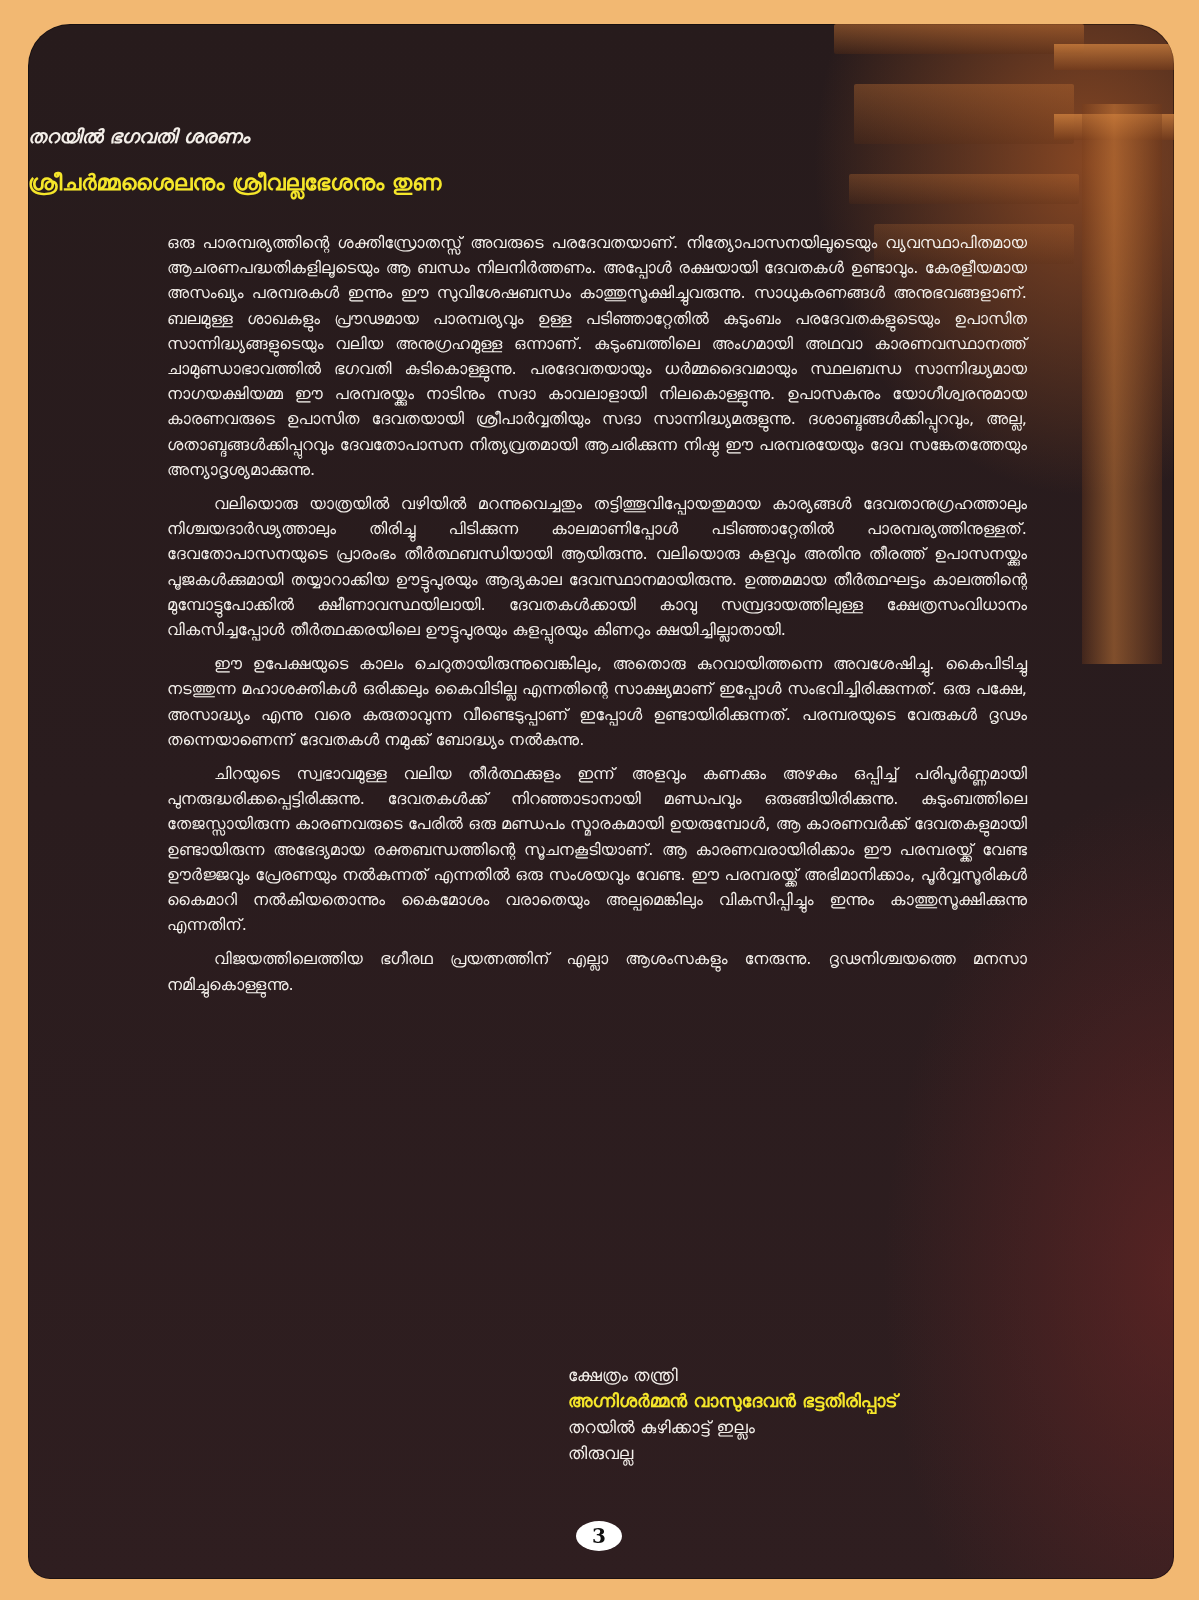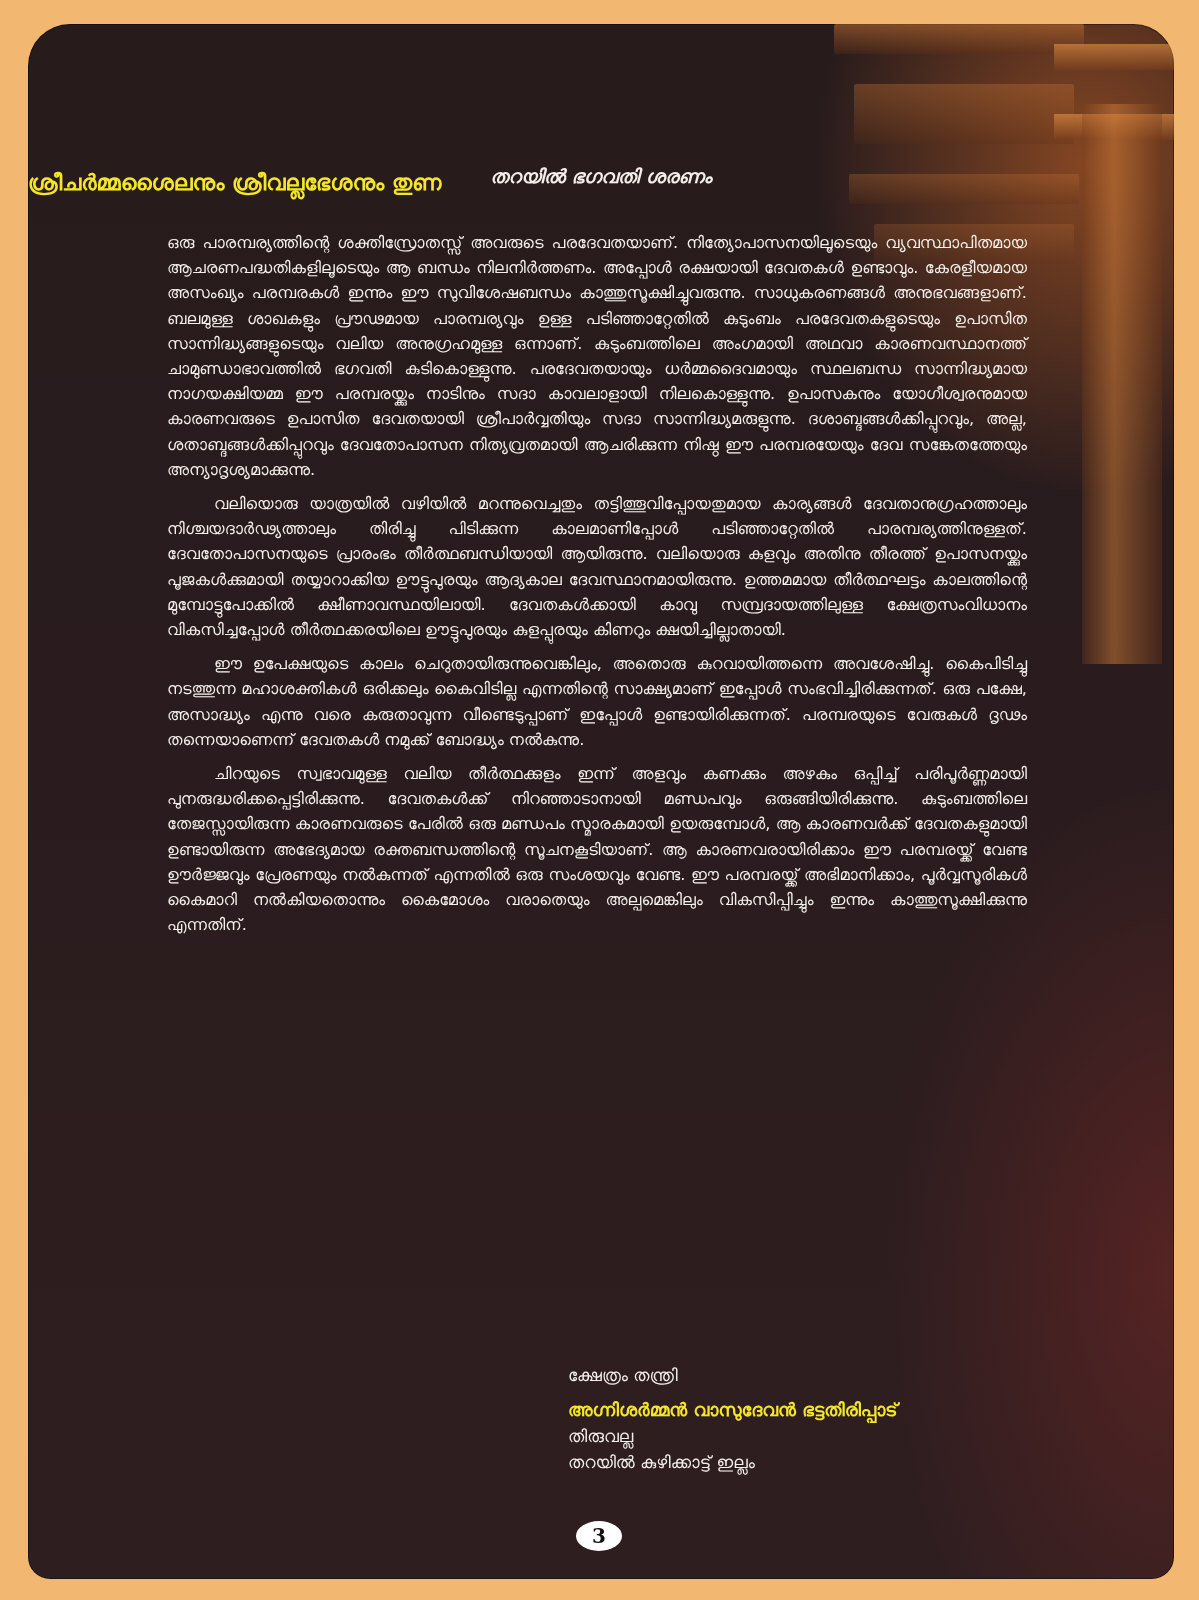--- a/index.html
+++ b/index.html
@@ -23,42 +23,41 @@
   
   .pillar-art { position: absolute; right: 0; top: 0; width: 340px; height: 640px; pointer-events: none; }
   .pillar-art .beam { position: absolute; background: linear-gradient(180deg, rgba(190,110,50,0.55), rgba(90,45,20,0.35)); border-radius: 2px; }
   .pillar-art .col { position: absolute; right: 12px; top: 80px; width: 80px; height: 560px;
     background: linear-gradient(90deg, rgba(120,60,25,0.3), rgba(200,120,55,0.55) 40%, rgba(110,55,25,0.35)); }
   .pillar-art .cap { position: absolute; right: 0; width: 120px; height: 26px;
     background: linear-gradient(180deg, rgba(215,135,65,0.7), rgba(120,60,25,0.5)); }
 
   .content { position: absolute; left: 0; top: 0; width: 100%; height: 100%; }
   .invocation {
-    position: absolute; left: 0; width: 100%; text-align: center;
+    position: absolute; left: 0; width: 100%; text-align: left;
     top: 101px; color: #f4efe9; font-size: 19px; font-style: italic; font-weight: bold;
     font-family: "DejaVu Sans", sans-serif;
-    margin-top: 40px;
   }
   .heading {
     position: absolute; left: 0; width: 100%; 
     top: 146px; color: #f5e62a; font-size: 22px; font-weight: bold;
     font-family: "DejaVu Sans", sans-serif;
   }
   .body-text {
     position: absolute; left: 139px; top: 206px; width: 872px;
     color: #f3efea; font-size: 16.2px; line-height: 25.2px;
     text-align: justify; font-family: "DejaVu Sans", sans-serif;
   }
   .body-text p { margin: 0 12px 9px 0; }
   .body-text p.indent { text-indent: 47px; }
   .signature {
     position: absolute; left: 540px; width: 480px; top: 1338px; text-align: left;
     color: #f3efea; font-size: 17px; line-height: 26px;
   }
-  .signature .name { color: #f5e62a; font-weight: bold; font-size: 18px; margin-top: 9px; }
+  .signature .name { color: #f5e62a; font-weight: bold; font-size: 18px; margin-top: 0; }
   .page-number {
     position: absolute; left: 548px; top: 1497px; width: 46px; height: 30px;
     border-radius: 50%; background: #ffffff; color: #111;
     font-family: "DejaVu Serif", serif; font-weight: bold; font-size: 20px;
     text-align: center; line-height: 30px;
   }
 </style>
 </head>
 <body>
 
@@ -75,24 +74,25 @@
 
   <div class="content">
     <div class="invocation">തറയിൽ ഭഗവതി ശരണം</div>
     <div class="heading">ശ്രീചർമ്മശൈലനും ശ്രീവല്ലഭേശനും തുണ</div>
 
     <div class="body-text">
       <p>ഒരു പാരമ്പര്യത്തിന്റെ ശക്തിസ്രോതസ്സ് അവരുടെ പരദേവതയാണ്. നിത്യോപാസനയിലൂടെയും വ്യവസ്ഥാപിതമായ ആചരണപദ്ധതികളിലൂടെയും ആ ബന്ധം നിലനിർത്തണം. അപ്പോൾ രക്ഷയായി ദേവതകൾ ഉണ്ടാവും. കേരളീയമായ അസംഖ്യം പരമ്പരകൾ ഇന്നും ഈ സുവിശേഷബന്ധം കാത്തുസൂക്ഷിച്ചുവരുന്നു. സാധുകരണങ്ങൾ അനുഭവങ്ങളാണ്. ബലമുള്ള ശാഖകളും പ്രൗഢമായ പാരമ്പര്യവും ഉള്ള പടിഞ്ഞാറ്റേതിൽ കുടുംബം പരദേവതകളുടെയും ഉപാസിത സാന്നിദ്ധ്യങ്ങളുടെയും വലിയ അനുഗ്രഹമുള്ള ഒന്നാണ്. കുടുംബത്തിലെ അംഗമായി അഥവാ കാരണവസ്ഥാനത്ത് ചാമുണ്ഡാഭാവത്തിൽ ഭഗവതി കുടികൊള്ളുന്നു. പരദേവതയായും ധർമ്മദൈവമായും സ്ഥലബന്ധ സാന്നിദ്ധ്യമായ നാഗയക്ഷിയമ്മ ഈ പരമ്പരയ്ക്കും നാടിനും സദാ കാവലാളായി നിലകൊള്ളുന്നു. ഉപാസകനും യോഗീശ്വരനുമായ കാരണവരുടെ ഉപാസിത ദേവതയായി ശ്രീപാർവ്വതിയും സദാ സാന്നിദ്ധ്യമരുളുന്നു. ദശാബ്ദങ്ങൾക്കിപ്പുറവും, അല്ല, ശതാബ്ദങ്ങൾക്കിപ്പുറവും ദേവതോപാസന നിത്യവ്രതമായി ആചരിക്കുന്ന നിഷ്ഠ ഈ പരമ്പരയേയും ദേവ സങ്കേതത്തേയും അന്യാദൃശ്യമാക്കുന്നു.</p>
       <p class="indent">വലിയൊരു യാത്രയിൽ വഴിയിൽ മറന്നുവെച്ചതും തട്ടിത്തൂവിപ്പോയതുമായ കാര്യങ്ങൾ ദേവതാനുഗ്രഹത്താലും നിശ്ചയദാർഢ്യത്താലും തിരിച്ചു പിടിക്കുന്ന കാലമാണിപ്പോൾ പടിഞ്ഞാറ്റേതിൽ പാരമ്പര്യത്തിനുള്ളത്. ദേവതോപാസനയുടെ പ്രാരംഭം തീർത്ഥബന്ധിയായി ആയിരുന്നു. വലിയൊരു കുളവും അതിനു തീരത്ത് ഉപാസനയ്ക്കും പൂജകൾക്കുമായി തയ്യാറാക്കിയ ഊട്ടുപുരയും ആദ്യകാല ദേവസ്ഥാനമായിരുന്നു. ഉത്തമമായ തീർത്ഥഘട്ടം കാലത്തിന്റെ മുമ്പോട്ടുപോക്കിൽ ക്ഷീണാവസ്ഥയിലായി. ദേവതകൾക്കായി കാവു സമ്പ്രദായത്തിലുള്ള ക്ഷേത്രസംവിധാനം വികസിച്ചപ്പോൾ തീർത്ഥക്കരയിലെ ഊട്ടുപുരയും കുളപ്പുരയും കിണറും ക്ഷയിച്ചില്ലാതായി.</p>
       <p class="indent">ഈ ഉപേക്ഷയുടെ കാലം ചെറുതായിരുന്നുവെങ്കിലും, അതൊരു കുറവായിത്തന്നെ അവശേഷിച്ചു. കൈപിടിച്ചു നടത്തുന്ന മഹാശക്തികൾ ഒരിക്കലും കൈവിടില്ല എന്നതിന്റെ സാക്ഷ്യമാണ് ഇപ്പോൾ സംഭവിച്ചിരിക്കുന്നത്. ഒരു പക്ഷേ, അസാദ്ധ്യം എന്നു വരെ കരുതാവുന്ന വീണ്ടെടുപ്പാണ് ഇപ്പോൾ ഉണ്ടായിരിക്കുന്നത്. പരമ്പരയുടെ വേരുകൾ ദൃഢം തന്നെയാണെന്ന് ദേവതകൾ നമുക്ക് ബോദ്ധ്യം നൽകുന്നു.</p>
       <p class="indent">ചിറയുടെ സ്വഭാവമുള്ള വലിയ തീർത്ഥക്കുളം ഇന്ന് അളവും കണക്കും അഴകും ഒപ്പിച്ച് പരിപൂർണ്ണമായി പുനരുദ്ധരിക്കപ്പെട്ടിരിക്കുന്നു. ദേവതകൾക്ക് നിറഞ്ഞാടാനായി മണ്ഡപവും ഒരുങ്ങിയിരിക്കുന്നു. കുടുംബത്തിലെ തേജസ്സായിരുന്ന കാരണവരുടെ പേരിൽ ഒരു മണ്ഡപം സ്മാരകമായി ഉയരുമ്പോൾ, ആ കാരണവർക്ക് ദേവതകളുമായി ഉണ്ടായിരുന്ന അഭേദ്യമായ രക്തബന്ധത്തിന്റെ സൂചനകൂടിയാണ്. ആ കാരണവരായിരിക്കാം ഈ പരമ്പരയ്ക്ക് വേണ്ട ഊർജ്ജവും പ്രേരണയും നൽകുന്നത് എന്നതിൽ ഒരു സംശയവും വേണ്ട. ഈ പരമ്പരയ്ക്ക് അഭിമാനിക്കാം, പൂർവ്വസൂരികൾ കൈമാറി നൽകിയതൊന്നും കൈമോശം വരാതെയും അല്പമെങ്കിലും വികസിപ്പിച്ചും ഇന്നും കാത്തുസൂക്ഷിക്കുന്നു എന്നതിന്.</p>
+      <p class="indent">വിജയത്തിലെത്തിയ ഭഗീരഥ പ്രയത്നത്തിന് എല്ലാ ആശംസകളും നേരുന്നു. ദൃഢനിശ്ചയത്തെ മനസാ നമിച്ചുകൊള്ളുന്നു.</p>
     </div>
 
     <div class="signature">
       <div>ക്ഷേത്രം തന്ത്രി</div>
       <div class="name">അഗ്നിശർമ്മൻ വാസുദേവൻ ഭട്ടതിരിപ്പാട്</div>
+      <div>തറയിൽ കുഴിക്കാട്ട് ഇല്ലം</div>
       <div>തിരുവല്ല</div>
-      <div>തറയിൽ കുഴിക്കാട്ട് ഇല്ലം</div>
     </div>
 
     <div class="page-number">3</div>
   </div>
 </div>
 
 </body></html>

